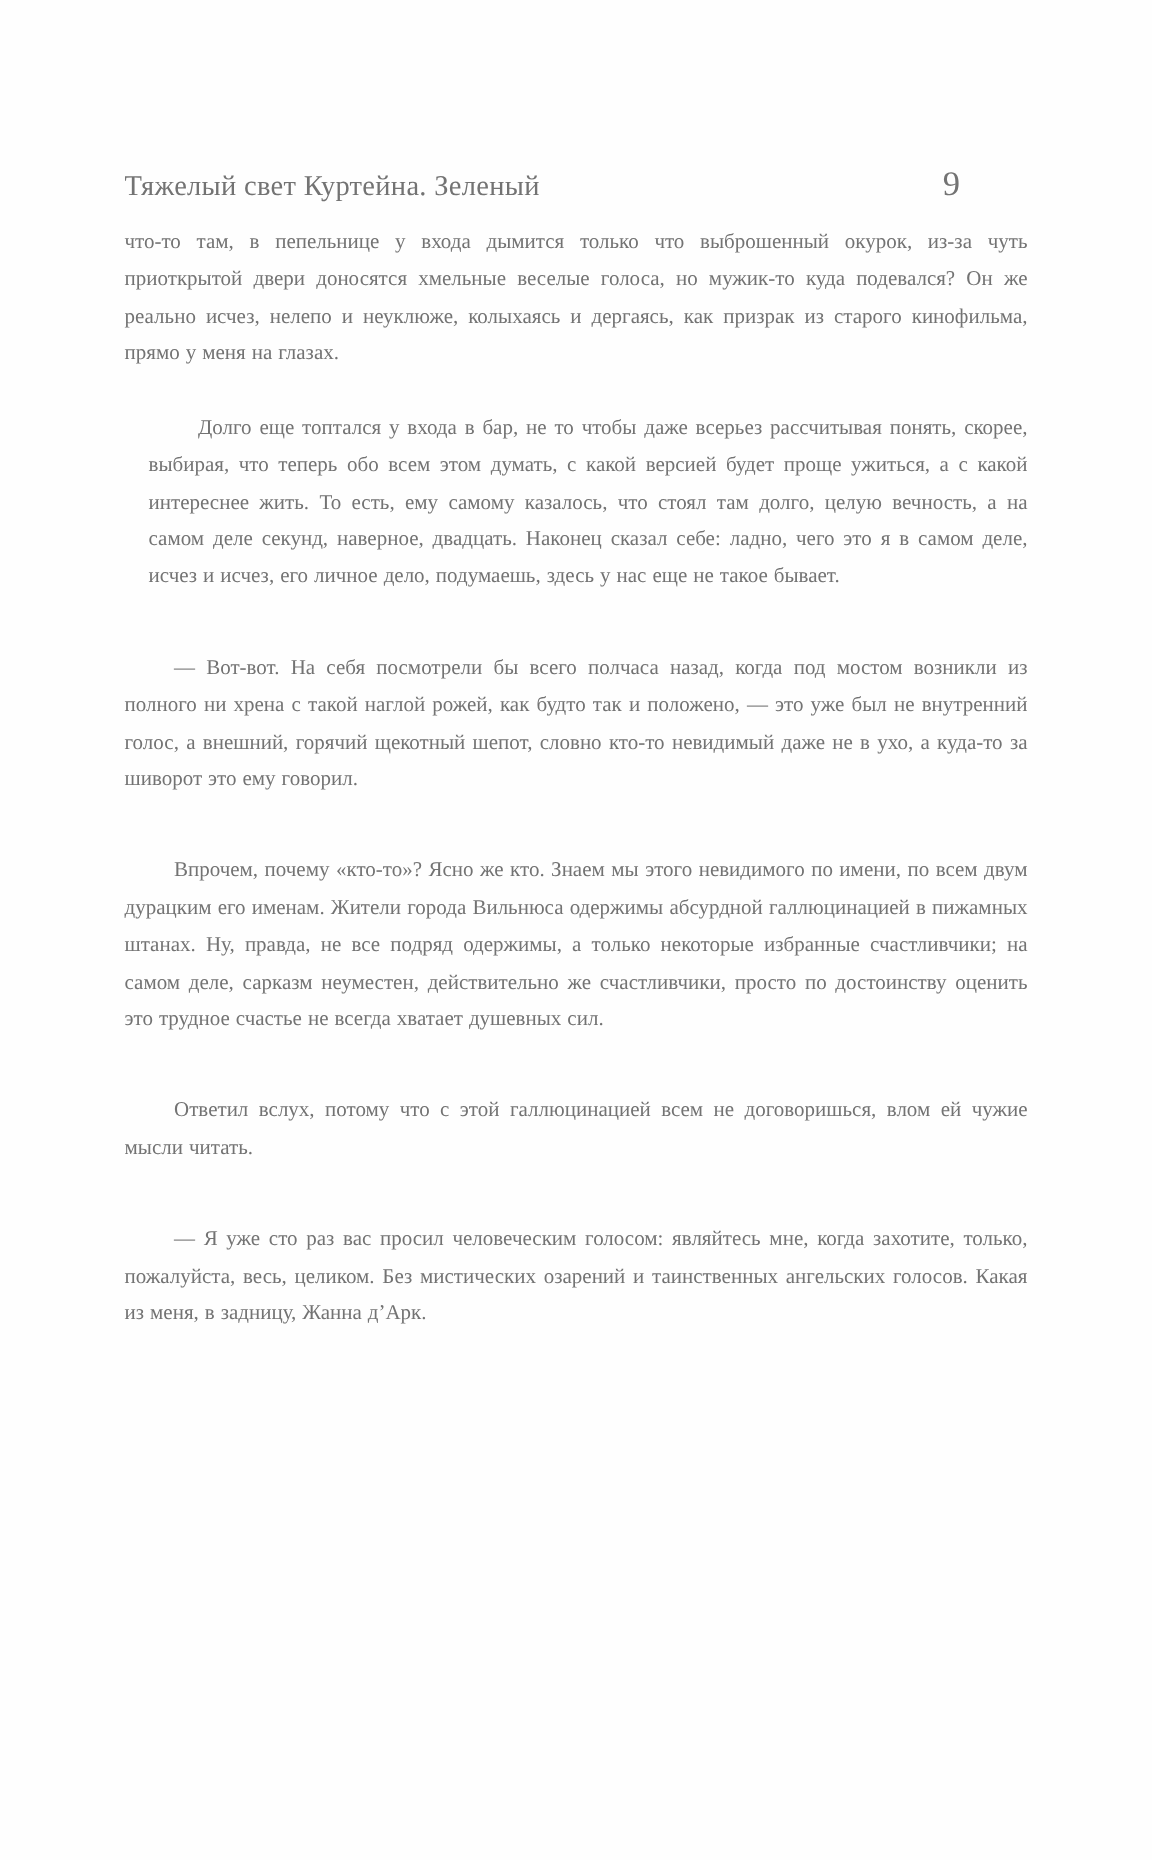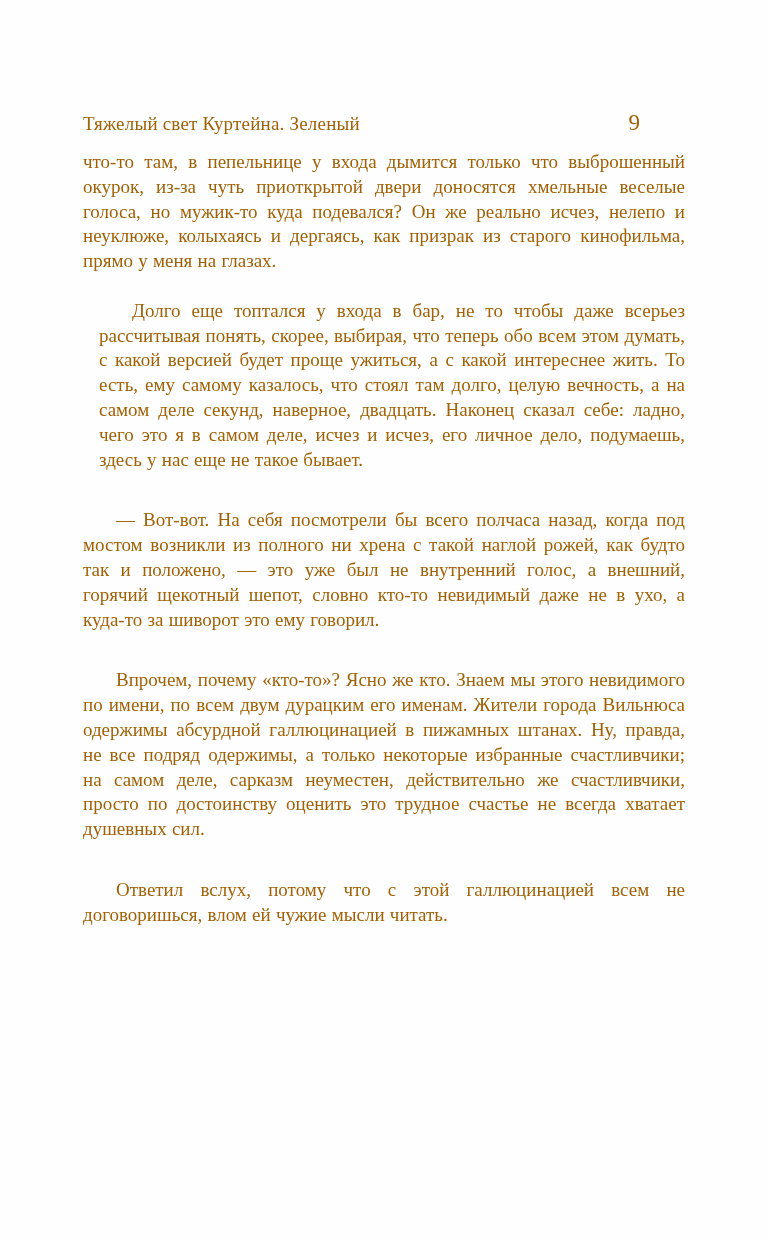--- a/index.html
+++ b/index.html
@@ -6,21 +6,21 @@
     margin: 0;
     padding: 0;
     background: #ffffff;
   }
   .page {
     position: relative;
     width: 768px;
     height: 1240px;
     background: #fefefe;
     font-family: "Liberation Serif", serif;
-    color: #a16207;
+    color: #737373;
     overflow: hidden;
     box-sizing: border-box;
   }
   .content {
     position: absolute;
     left: 83px;
     right: 83px;
     top: 110px;
   }
   .running-header {
@@ -33,21 +33,21 @@
     font-size: 19px;
     letter-spacing: 0.2px;
     white-space: nowrap;
   }
   .folio {
     font-size: 23px;
     margin-right: 45px;
   }
   .body-text p {
     margin: 0;
-    font-size: 19px;
+    font-size: 14px;
     line-height: 24.8px;
     text-align: justify;
     hyphens: auto;
     -webkit-hyphens: auto;
     word-spacing: 0.5px;
   }
   .body-text p.indent {
     text-indent: 33px;
     margin-top: 36px;
   }
@@ -66,16 +66,17 @@
       <span class="running-title">Тяжелый свет Куртейна. Зеленый</span>
       <span class="folio">9</span>
     </div>
 
     <div class="body-text">
       <p class="no-indent">что-то там, в пепельнице у входа дымится только что выброшенный окурок, из-за чуть приоткрытой двери доносятся хмельные веселые голоса, но мужик-то куда подевался? Он же реально исчез, нелепо и неуклюже, колыхаясь и дергаясь, как призрак из старого кинофильма, прямо у меня на глазах.</p>
       <p class="indent spaced">Долго еще топтался у входа в бар, не то чтобы даже всерьез рассчитывая понять, скорее, выбирая, что теперь обо всем этом думать, с какой версией будет проще ужиться, а с какой интереснее жить. То есть, ему самому казалось, что стоял там долго, целую вечность, а на самом деле секунд, наверное, двадцать. Наконец сказал себе: ладно, чего это я в самом деле, исчез и исчез, его личное дело, подумаешь, здесь у нас еще не такое бывает.</p>
       <p class="indent">— Вот-вот. На себя посмотрели бы всего полчаса назад, когда под мостом возникли из полного ни хрена с такой наглой рожей, как будто так и положено, — это уже был не внутренний голос, а внешний, горячий щекотный шепот, словно кто-то невидимый даже не в ухо, а куда-то за шиворот это ему говорил.</p>
       <p class="indent">Впрочем, почему «кто-то»? Ясно же кто. Знаем мы этого невидимого по имени, по всем двум дурацким его именам. Жители города Вильнюса одержимы абсурдной галлюцинацией в пижамных штанах. Ну, правда, не все подряд одержимы, а только некоторые избранные счастливчики; на самом деле, сарказм неуместен, действительно же счастливчики, просто по достоинству оценить это трудное счастье не всегда хватает душевных сил.</p>
       <p class="indent">Ответил вслух, потому что с этой галлюцинацией всем не договоришься, влом ей чужие мысли читать.</p>
+      <p class="indent">— Я уже сто раз вас просил человеческим голосом: являйтесь мне, когда захотите, только, пожалуйста, весь, целиком. Без мистических озарений и таинственных ангельских голосов. Какая из меня, в задницу, Жанна д’Арк.</p>
     </div>
 
   </div>
 </div>
 
 </body></html>

